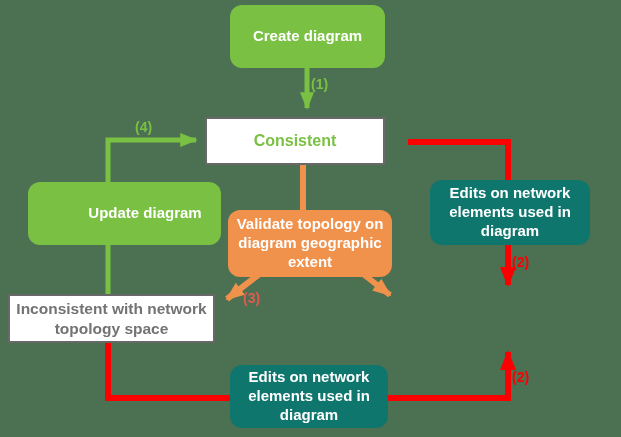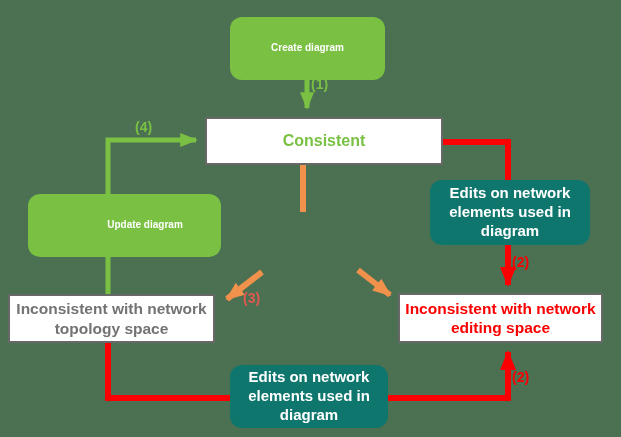--- a/index.html
+++ b/index.html
@@ -11,41 +11,41 @@
     overflow:hidden;
   }
   .wires{position:absolute;left:0;top:0;z-index:1;}
   .node{
     position:absolute;z-index:2;
     display:flex;align-items:center;justify-content:center;
     text-align:center;font-weight:bold;color:#ffffff;
     line-height:1.25;
   }
   .rounded{border-radius:12px;}
-  .green-node{background:#7ac143;font-size:10px;margin-top:12px;}
+  .green-node{background:#7ac143;font-size:15px;}
   .orange-node{background:#f0914c;font-size:15px;}
   .red-node{background:#0f766e;font-size:15px;}
   .state-node{
     background:#ffffff;border:2px solid #686868;
     box-sizing:border-box;font-size:16px;
   }
   .state-green{color:#7ac143;}
   .state-orange{color:#737373;}
   .state-red{color:#fa0000;}
   .edge-label{
     position:absolute;z-index:3;
     font-weight:bold;font-size:14px;
   }
   .lbl-green{color:#7ac143;}
   .lbl-red{color:#fa0000;}
   .lbl-orangered{color:#e05a50;}
 
   
   #create        {left:230px;top:5px;  width:155px;height:63px;}
-  #consistent    {left:205px;top:117px;width:238px;height:48px;}
+  #consistent    {left:205px;top:117px;width:180px;height:48px;}
   #update        {left:28px; top:182px;width:152px;height:63px;padding-left:41px;}
   #validate      {left:228px;top:210px;width:164px;height:67px;}
   #edits-right   {left:430px;top:180px;width:160px;height:65px;}
   #incons-topo   {left:8px;  top:294px;width:207px;height:49px;font-size:15.5px;}
   #incons-edit   {left:398px;top:293px;width:205px;height:50px;font-size:15.5px;}
   #edits-bottom  {left:230px;top:365px;width:158px;height:63px;}
 
   
   #lbl-1  {left:311px;top:76px;}
   #lbl-4  {left:135px;top:119px;}
@@ -91,32 +91,32 @@
   </div>
 
   <div class="node state-node state-green" id="consistent">
     <span>Consistent</span>
   </div>
 
   <div class="node green-node rounded" id="update">
     <span>Update diagram</span>
   </div>
 
+  <div class="node orange-node rounded" id="validate">
+    <span>Validate topology on diagram geographic extent</span>
+  </div>
 
   <div class="node red-node rounded" id="edits-right">
     <span>Edits on network elements used in diagram</span>
   </div>
 
   <div class="node state-node state-orange" id="incons-topo">
     <span>Inconsistent with network topology space</span>
   </div>
 
-  <div class="node state-node state-red" id="incons-edit">
-    <span>Inconsistent with network editing space</span>
-  </div>
 
   <div class="node red-node rounded" id="edits-bottom">
     <span>Edits on network elements used in diagram</span>
   </div>
 
   <span class="edge-label lbl-green" id="lbl-1">(1)</span>
   <span class="edge-label lbl-green" id="lbl-4">(4)</span>
   <span class="edge-label lbl-red" id="lbl-2r">(2)</span>
   <span class="edge-label lbl-red" id="lbl-2b">(2)</span>
   <span class="edge-label lbl-orangered" id="lbl-3">(3)</span>

